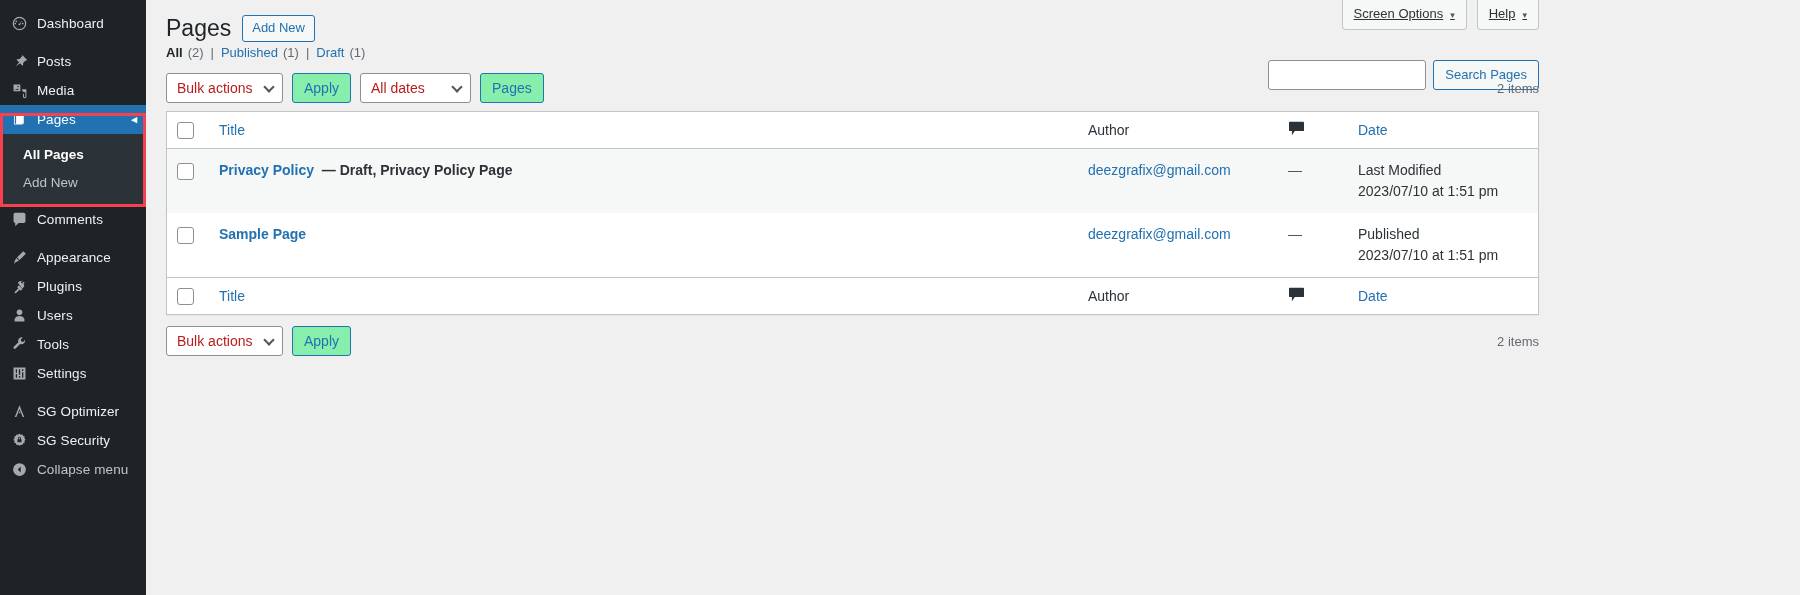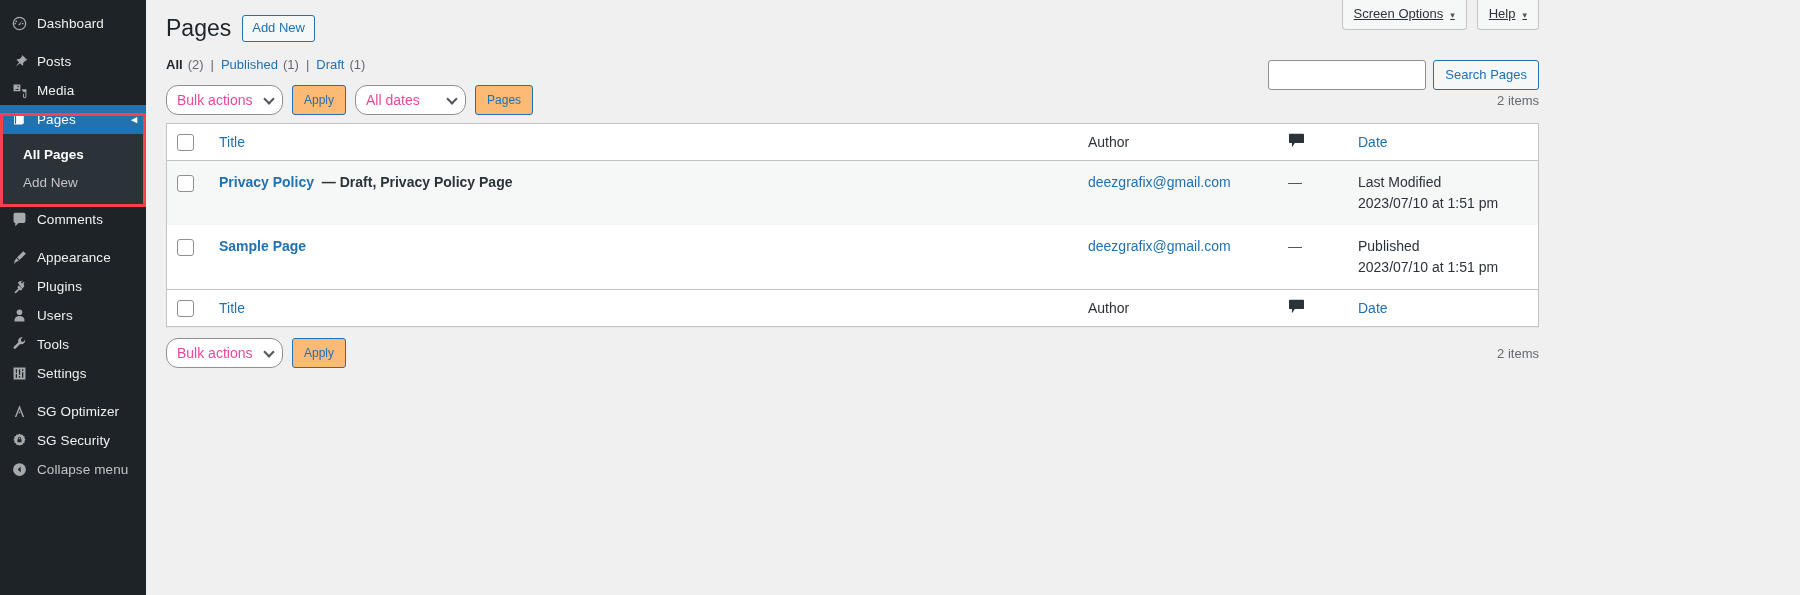--- a/index.html
+++ b/index.html
@@ -107,61 +107,60 @@
     background: #f6f7f7;
     border-radius: 3px;
     padding: 2px 9px 3px 9px;
     line-height: 20px;
     cursor: pointer;
     font-weight: 400;
     white-space: nowrap;
   }
 
   .subsubsub {
-    margin-top: 12px;
     font-size: 13px; color: #50575e;
     display: flex; align-items: flex-start; gap: 0px;
     line-height: 18px;
   }
   .subsubsub .sep { color: #646970; padding: 0 7px; }
   .ss-link { color: #2271b1; cursor: pointer; }
   .ss-link.current { color: #1d2327; font-weight: 600; }
   .ss-count { color: #646970; }
 
   .tablenav { display: flex; align-items: center; margin-top: 11px; height: 30px; position: relative; }
   .tablenav.bottom { margin-top: 11px; }
   .select-box {
     height: 30px;
     border: 1px solid #8c8f94;
     background: #fff;
-    border-radius: 12px;
+    border-radius: 3px;
     font-size: 14px;
-    color: #ec4899;
+    color: #b91c1c;
     padding: 0 28px 0 10px;
     display: inline-flex; align-items: center;
     position: relative;
     cursor: pointer;
     min-width: 117px;
     line-height: 28px;
   }
   .select-box .chev {
     position: absolute; right: 9px; top: 50%;
     width: 8px; height: 8px;
     margin-top: -5px;
     border-right: 2px solid #50575e;
     border-bottom: 2px solid #50575e;
     transform: rotate(45deg);
   }
   .sb-dates { min-width: 111px; }
   .btn-secondary {
     height: 30px;
     border: 1px solid #2271b1;
-    background: #fdba74;
+    background: #86efac;
     color: #2271b1;
-    font-size: 12px;
+    font-size: 14px;
     border-radius: 3px;
     padding: 0 11px;
     margin-left: 9px;
     cursor: pointer;
     line-height: 28px;
     white-space: nowrap;
   }
   .displaying-num {
     position: absolute; right: 0; top: 50%; transform: translateY(-50%);
     font-size: 13px; color: #646970;

